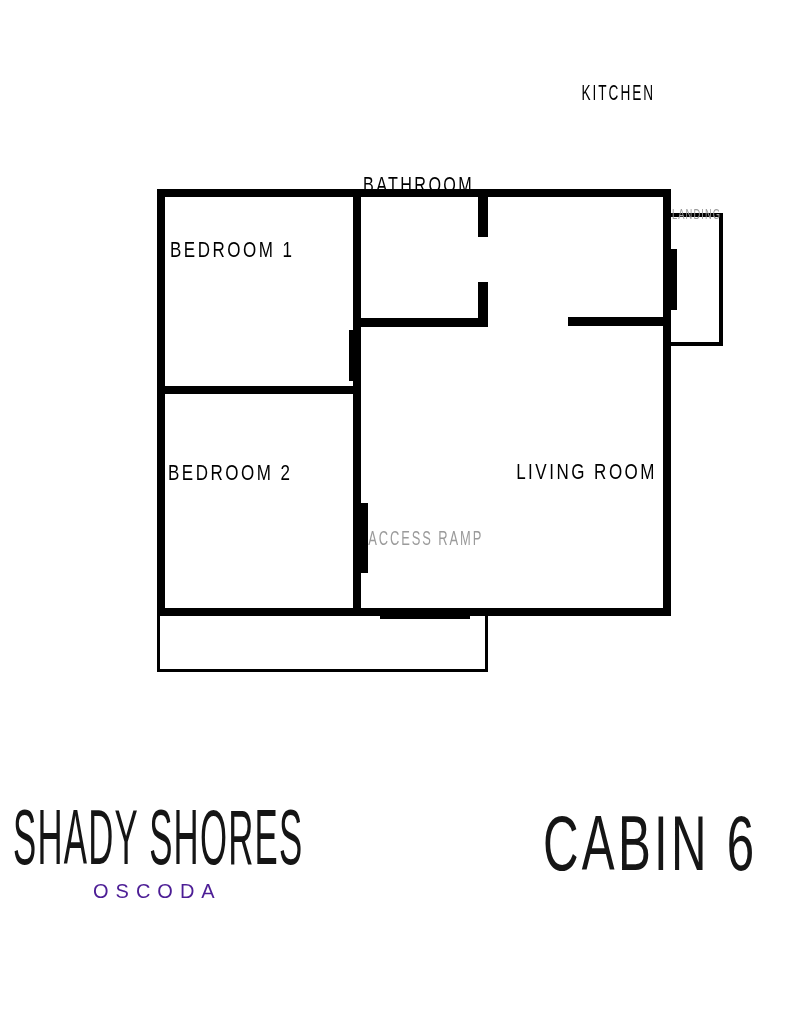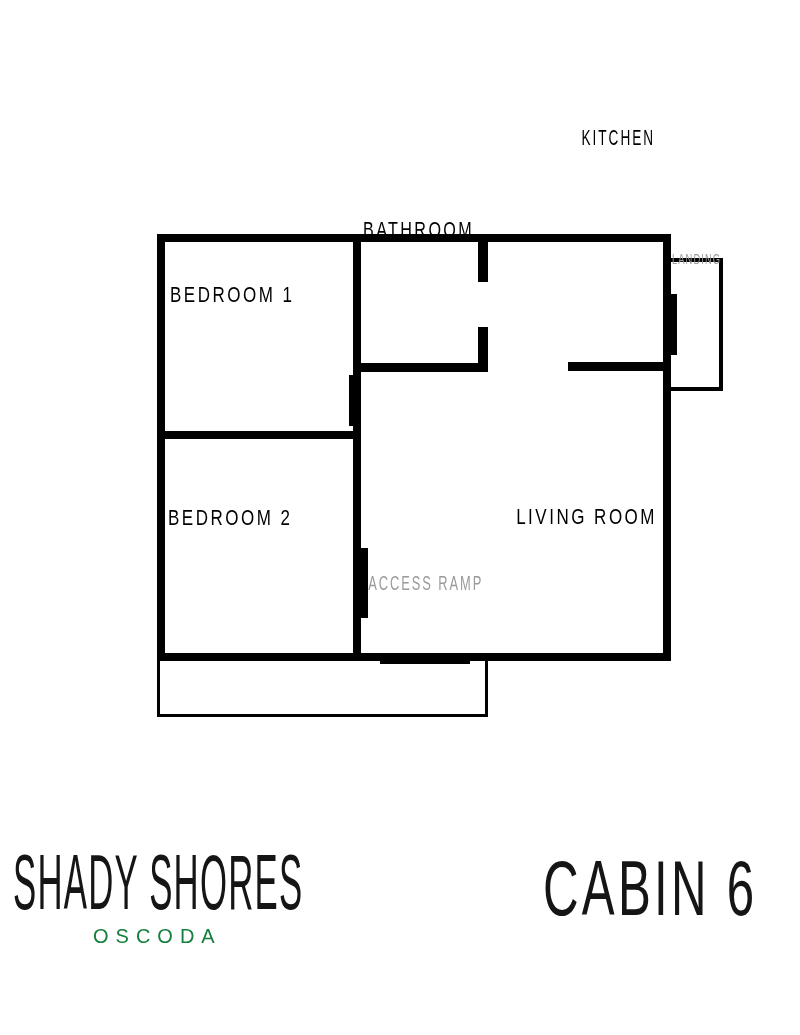--- a/index.html
+++ b/index.html
@@ -1,17 +1,17 @@
 <!DOCTYPE html>
 <html><head>
 <meta charset="utf-8">
 <style>
   html,body { margin:0; padding:0; background:#ffffff; }
   body { width:800px; height:1035px; font-family:"Liberation Sans", sans-serif; }
-  .canvas { position:relative; width:800px; height:916px; background:#ffffff; overflow:hidden;margin-top:45px; }
+  .canvas { position:relative; width:800px; height:916px; background:#ffffff; overflow:hidden; }
 
   
   .wall { position:absolute; background:#000000; z-index:2; }
   .w-top      { left:157px; top:189px; width:514px; height:8px; }
   .w-left     { left:157px; top:189px; width:8px;  height:427px; }
   .w-right    { left:663px; top:189px; width:8px;  height:427px; }
   .w-bottom   { left:157px; top:608px; width:514px; height:8px; }
   .w-mid-vert { left:353px; top:189px; width:8px;  height:427px; }
   .w-bed-div  { left:157px; top:386px; width:204px; height:8px; }
   .w-bath-bot { left:353px; top:318px; width:135px; height:9px; }
@@ -44,21 +44,21 @@
   .lbl-landing  { left:672px;  bottom:695px; font-size:13px; letter-spacing:1.5px; color:#9b9b9b;
                   transform:scale(0.72,1.15); transform-origin:left bottom; }
   .lbl-ramp     { right:317px; bottom:368px; color:#9b9b9b;
                   transform:scale(0.76,1.15); transform-origin:right bottom; }
 
   
   .brand { position:absolute; z-index:3; line-height:1; white-space:nowrap;
            font-family:"Liberation Sans", sans-serif; color:#151515; }
   .brand-name { left:13px;  bottom:40px; font-size:58px; letter-spacing:2px;
                 transform:scale(0.60,1.33); transform-origin:left bottom; }
-  .brand-loc  { left:93px;  bottom:15px; font-size:20px; letter-spacing:7px; color:#15803d; }
+  .brand-loc  { left:93px;  bottom:15px; font-size:20px; letter-spacing:7px; color:#4c1d95; }
   .brand-unit { right:43px; bottom:33px; font-size:60px; letter-spacing:4px;
                 transform:scale(0.82,1.30); transform-origin:right bottom; }
 </style>
 </head>
 <body>
 
 <div class="canvas">
 
   <div class="thin landing-top"></div>
   <div class="thin landing-right"></div>

